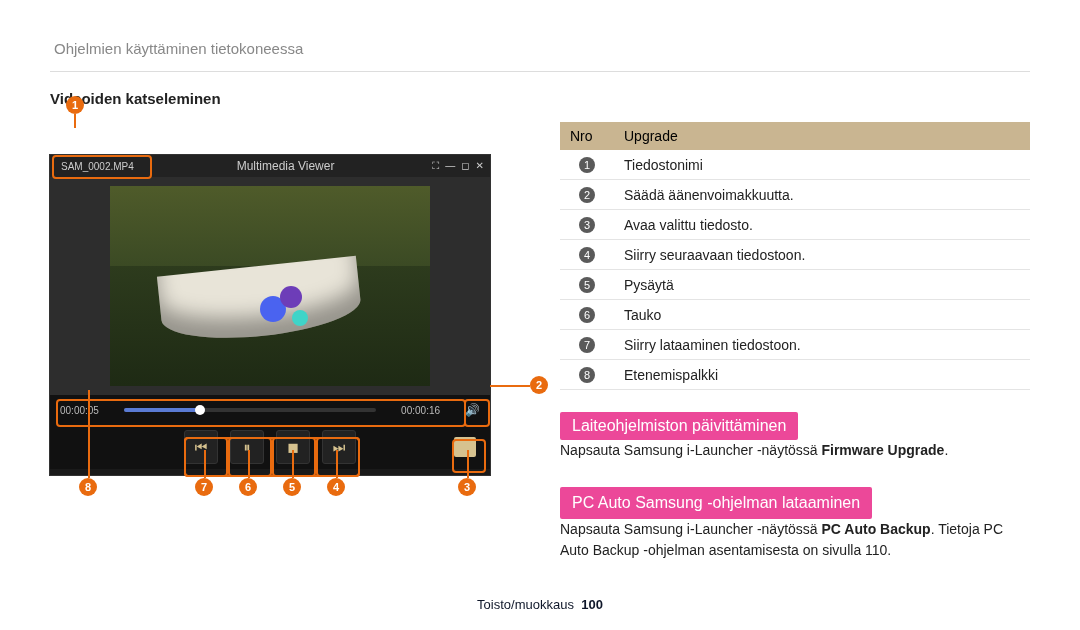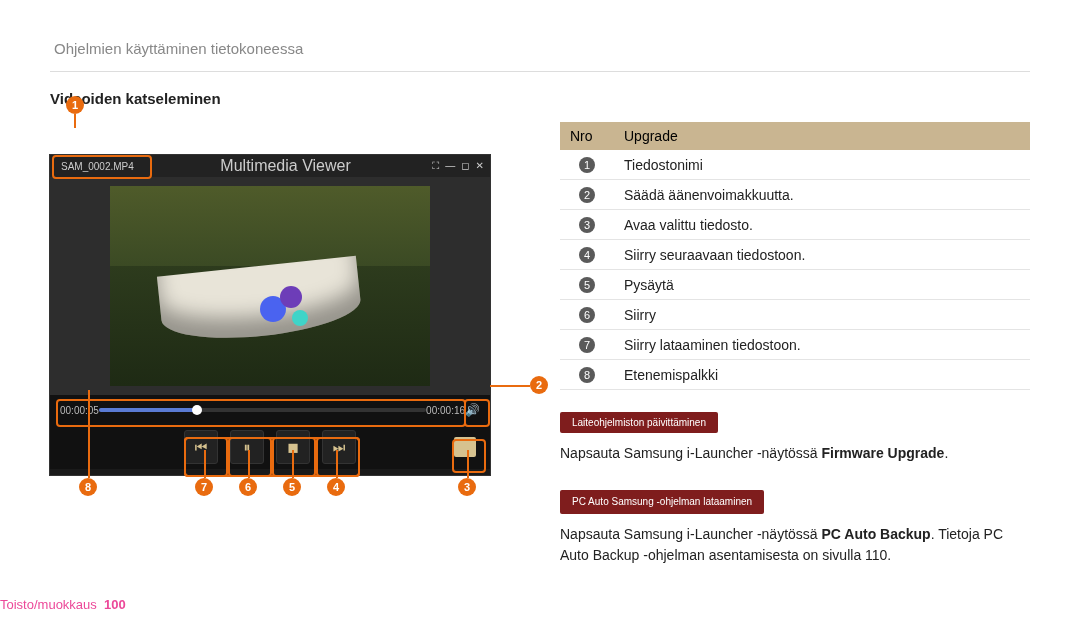--- a/index.html
+++ b/index.html
@@ -78,21 +78,21 @@
   .filename-box {
     font-size: 10px;
     color: #ccc;
     padding: 1px 4px;
     border: 1px solid transparent;
   }
   .viewer-title-text {
     flex: 1;
     text-align: center;
     color: #ccc;
-    font-size: 16px;
+    font-size: 12px;
   }
   .viewer-win-icons {
     display: flex;
     gap: 6px;
     font-size: 10px;
     color: #ccc;
   }
   .viewer-canvas {
     width: 100%;
     height: 218px;
@@ -120,21 +120,21 @@
   }
   .orb-blue { position:absolute; width:26px;height:26px;border-radius:50%;background:#4a63f0;left:150px;top:110px;}
   .orb-teal { position:absolute; width:16px;height:16px;border-radius:50%;background:#3fd4c8;left:182px;top:124px;}
   .orb-purple{position:absolute; width:22px;height:22px;border-radius:50%;background:#6d3db8;left:170px;top:100px;}
   .viewer-progress {
     position: relative;
     height: 30px;
     display: flex;
     align-items: center;
     padding: 0 10px;
-    gap: 0;
+    gap: 25px;
     background: #111;
   }
   .time-label { color: #bbb; font-size: 10px; }
   .progress-track {
     flex: 1;
     height: 4px;
     background: #333;
     position: relative;
     border-radius: 2px;
   }
@@ -234,39 +234,38 @@
     border-radius: 50%;
     background: #5a5a5a;
     color: #fff;
     font-size: 11px;
     align-items: center;
     justify-content: center;
   }
 
   .block-heading {
     display: inline-block;
-    background: #7f1d1d;
+    background: #ec4899;
     color: #fff;
     padding: 5px 12px;
-    font-size: 10px;
+    font-size: 16px;
     border-radius: 2px;
     margin-top: 22px;
   }
   .block-text, .block-subtext {
-    margin-top: 10px;
     font-size: 14px;
     line-height: 1.5;
   }
   .footer {
     position: absolute;
     bottom: 18px;
     left: 0; right: 0;
-    text-align: left;
+    text-align: center;
     font-size: 13px;
-    color: #ec4899;
+    color: #0f172a;
   }
 </style>
 </head>
 <body>
 
 <div class="page">
   <div class="top-breadcrumb">Ohjelmien käyttäminen tietokoneessa</div>
   <hr class="divider-line">
 
   <div class="columns">
@@ -378,21 +377,21 @@
           <tr>
             <td class="row-num"><span class="circ">4</span></td>
             <td>Siirry seuraavaan tiedostoon.</td>
           </tr>
           <tr>
             <td class="row-num"><span class="circ">5</span></td>
             <td>Pysäytä</td>
           </tr>
           <tr>
             <td class="row-num"><span class="circ">6</span></td>
-            <td>Siirry</td>
+            <td>Tauko</td>
           </tr>
           <tr>
             <td class="row-num"><span class="circ">7</span></td>
             <td>Siirry lataaminen tiedostoon.</td>
           </tr>
           <tr>
             <td class="row-num"><span class="circ">8</span></td>
             <td>Etenemispalkki</td>
           </tr>
         </tbody>

